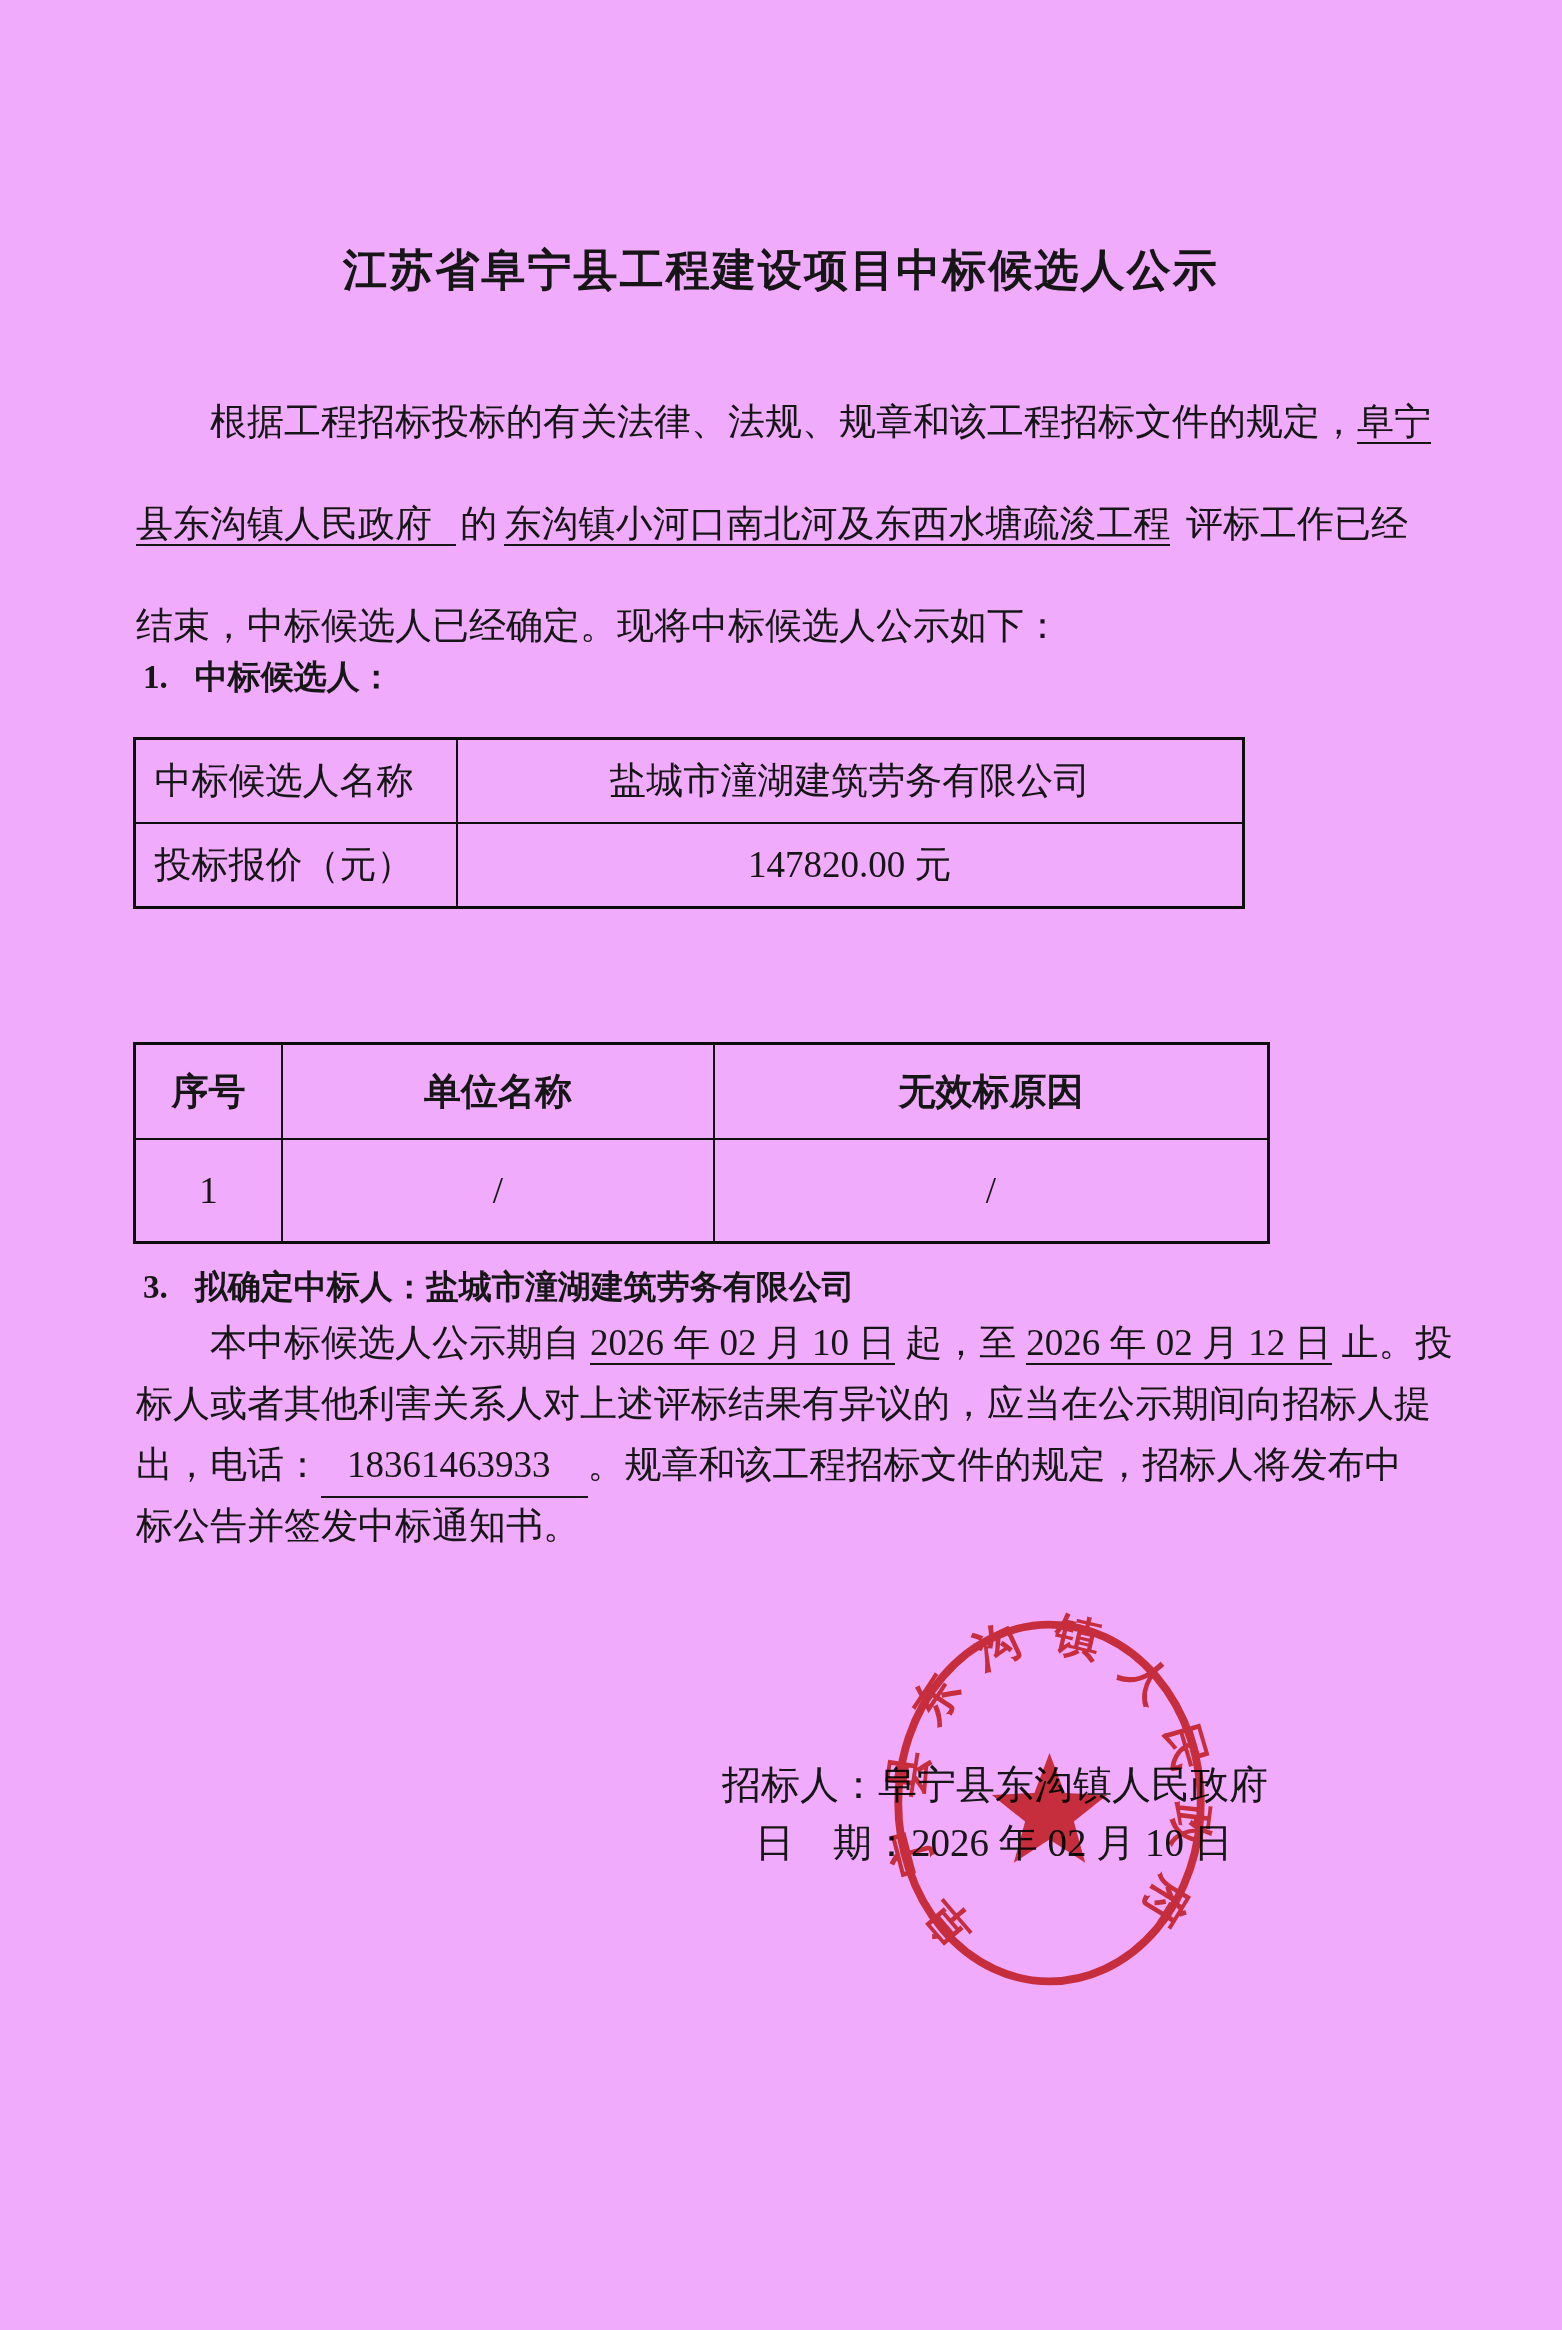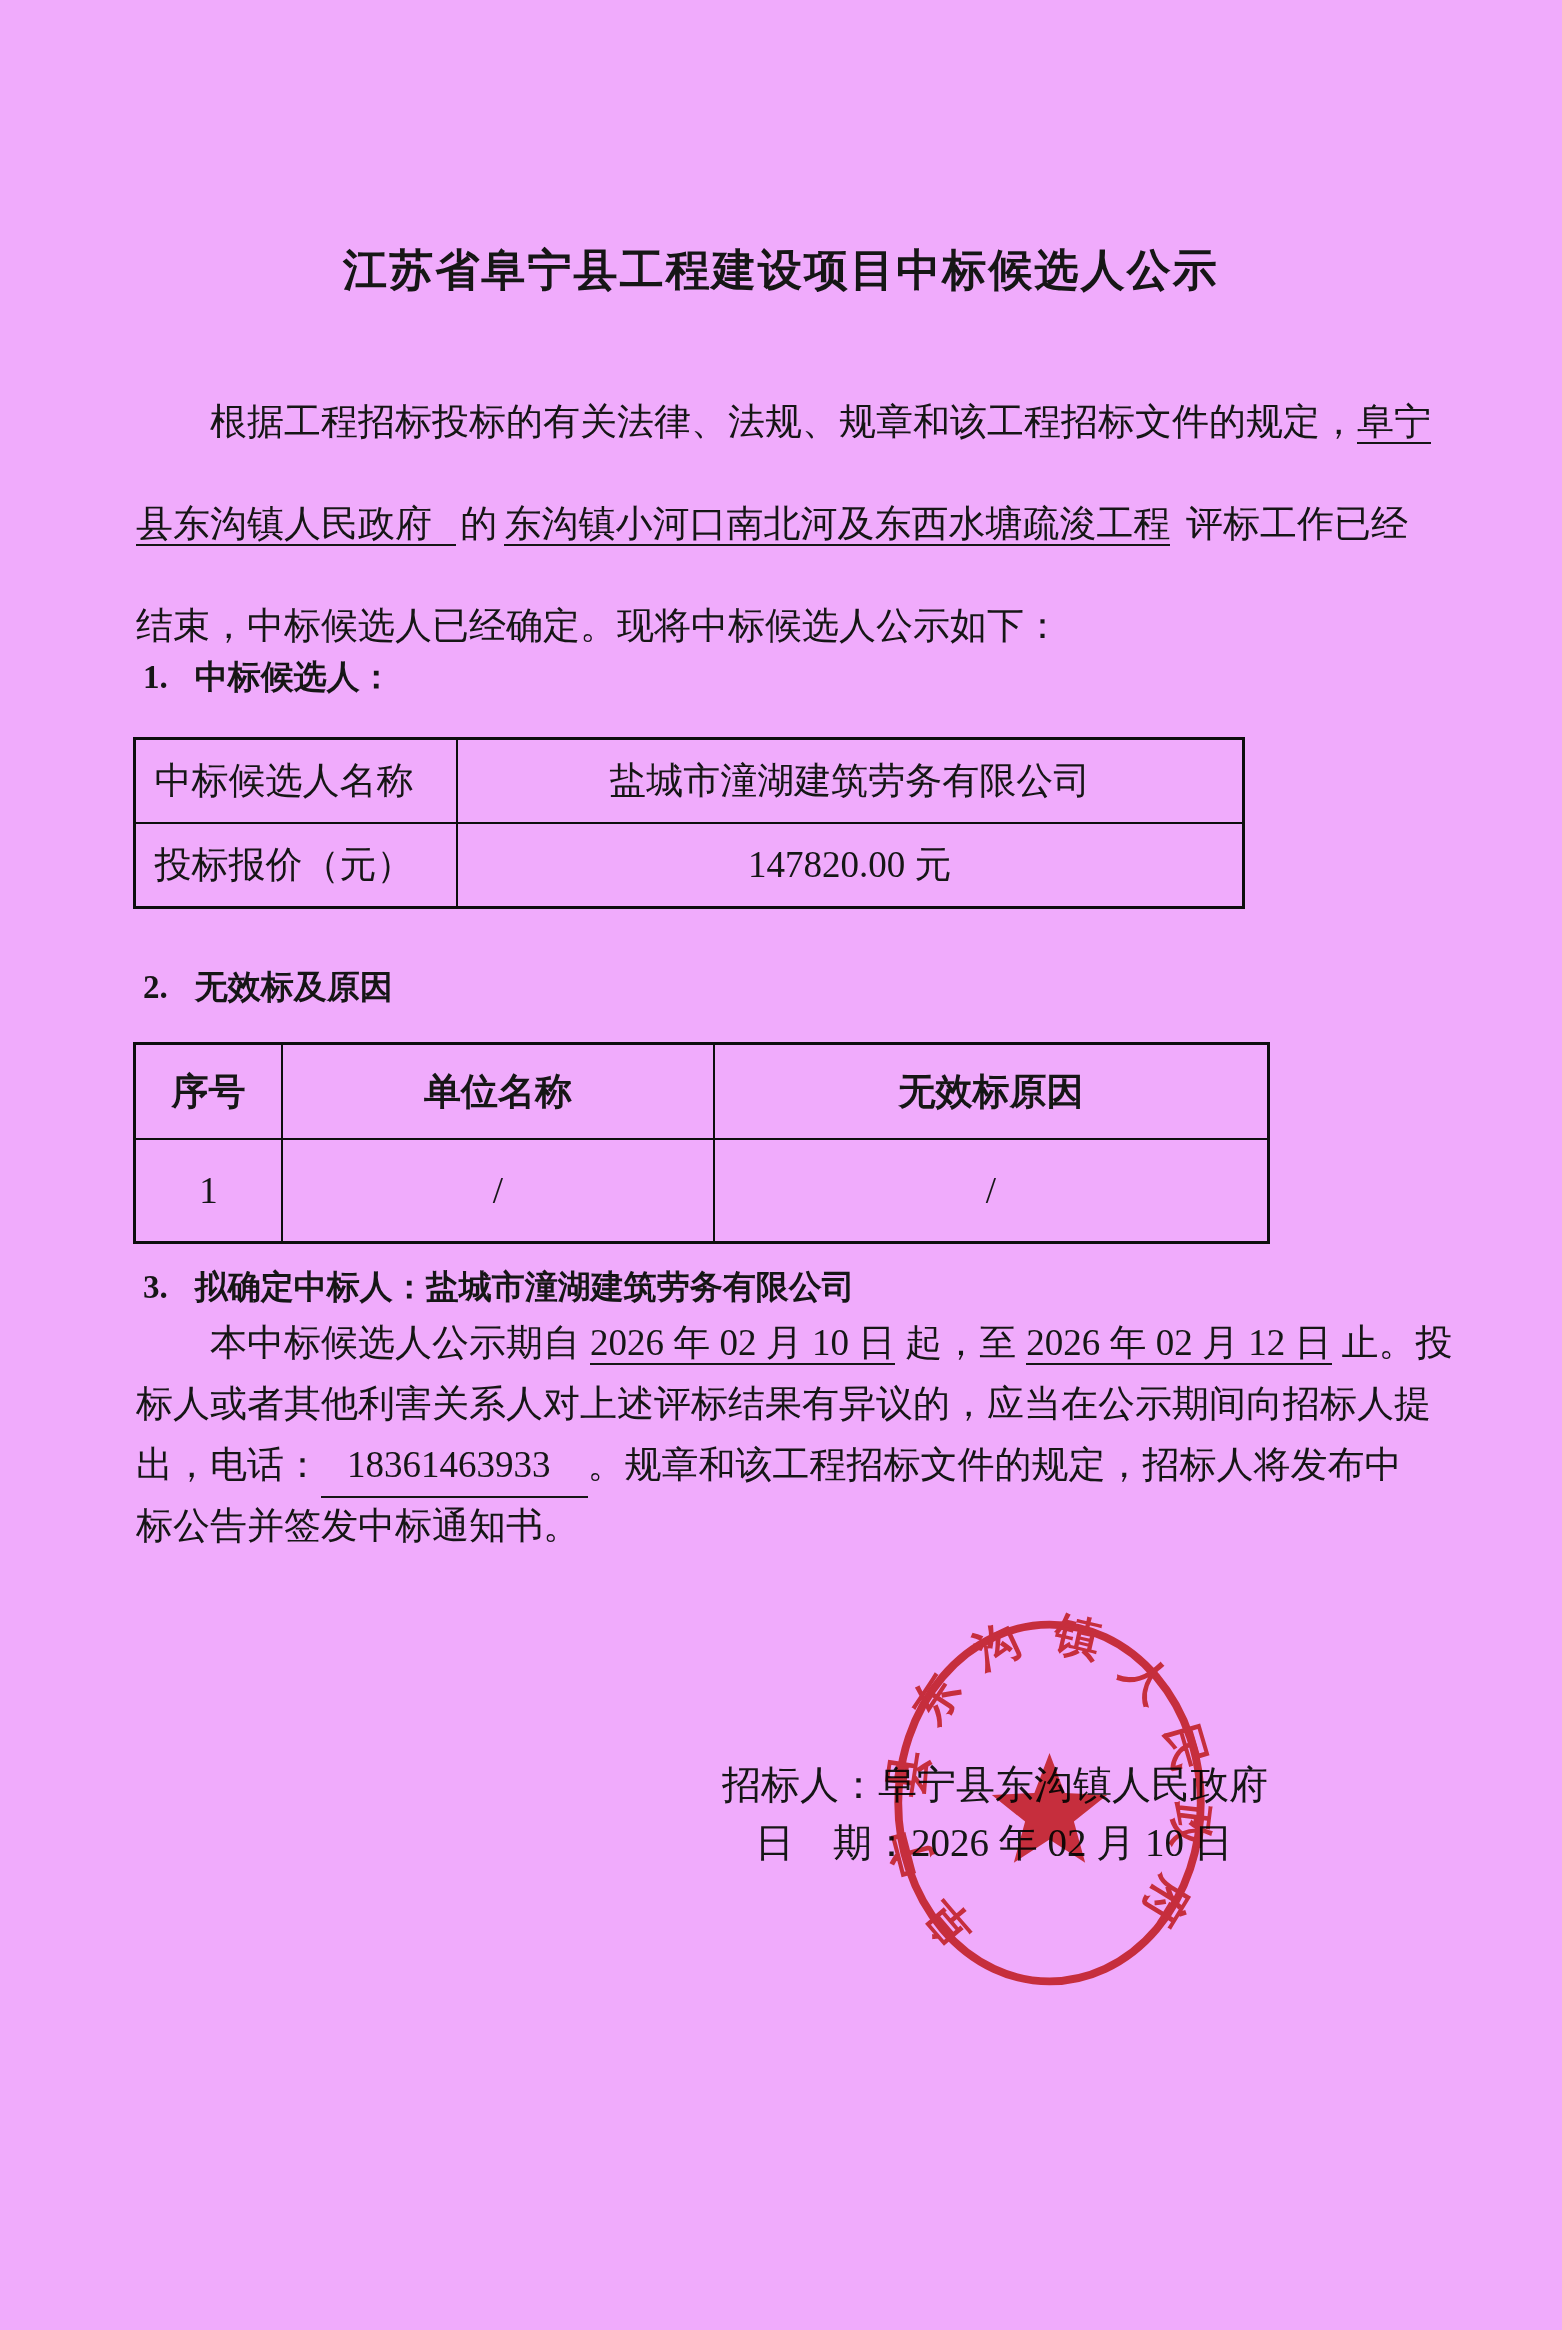--- a/index.html
+++ b/index.html
@@ -98,23 +98,20 @@
         <td class="c-label">中标候选人名称</td>
         <td class="c-value">盐城市潼湖建筑劳务有限公司</td>
       </tr>
       <tr>
         <td class="c-label">投标报价（元）</td>
         <td class="c-value">147820.00 元</td>
       </tr>
     </tbody>
   </table>
 
-  <div class="sec-heading h2">
-    <span class="sec-no">2.</span><span>无效标及原因</span>
-  </div>
 
   <table class="tbl tbl2">
     <tbody>
       <tr>
         <th class="c-no">序号</th>
         <th class="c-name">单位名称</th>
         <th class="c-reason">无效标原因</th>
       </tr>
       <tr>
         <td>1</td>

